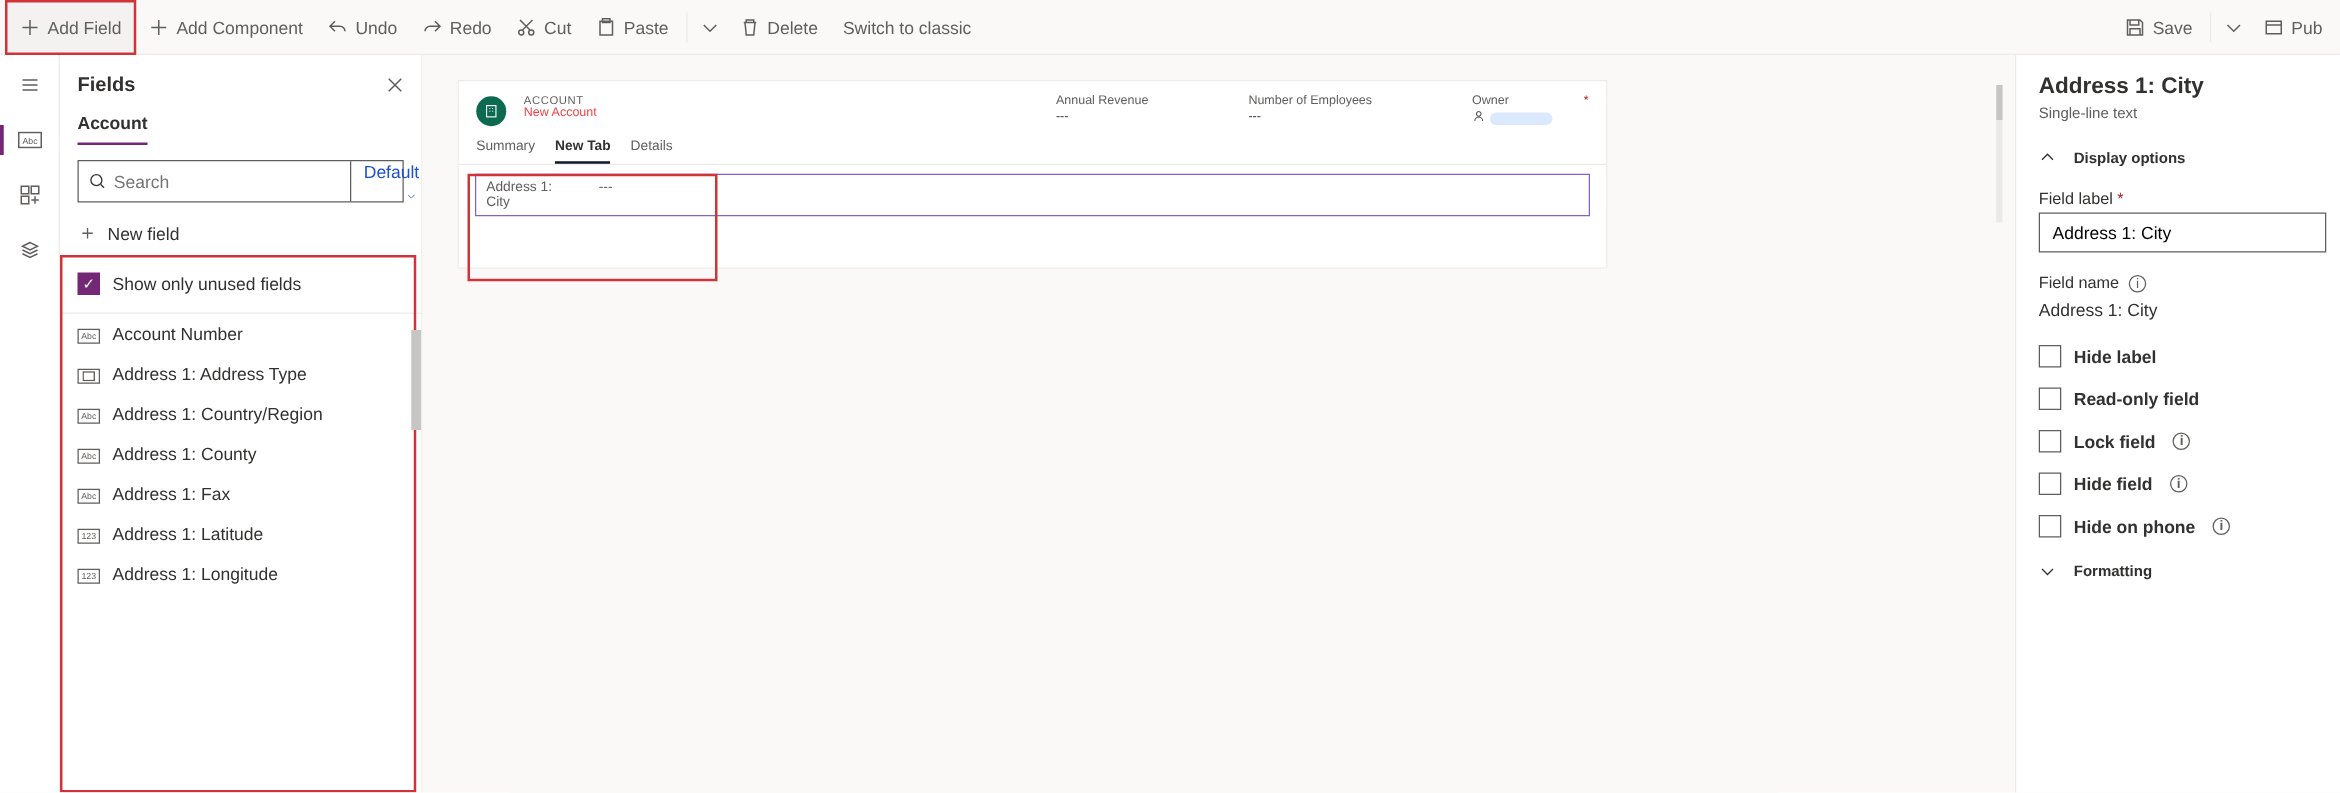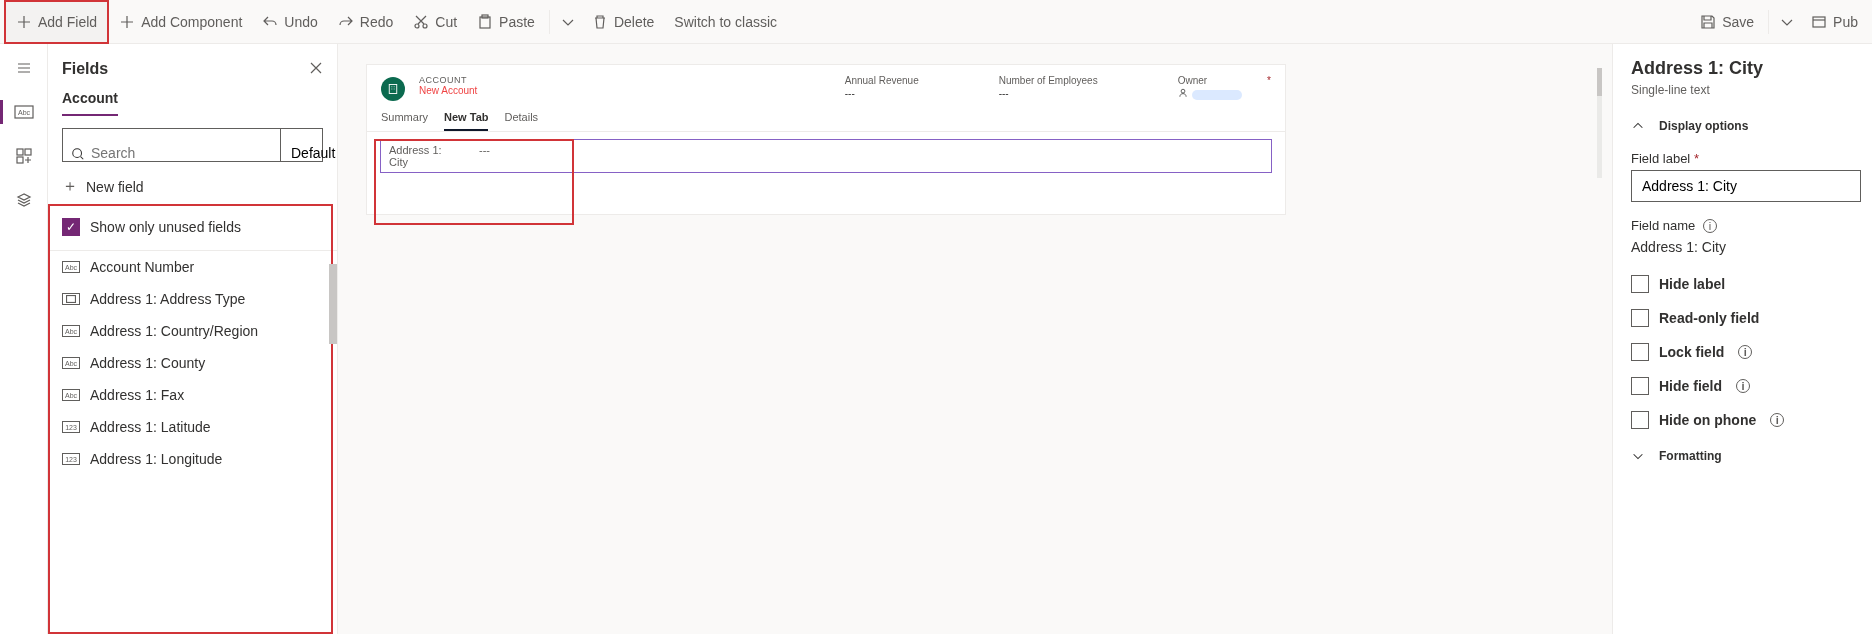--- a/index.html
+++ b/index.html
@@ -22,32 +22,32 @@
   .rail .railbtn.active::before { content:""; position:absolute; left:-8px; top:4px; bottom:4px; width:3px; background:#742774; }
 
   
   .fields-panel { width: 290px; border-right: 1px solid #edebe9; display:flex; flex-direction:column; background:#fff; position:relative; }
   .fields-header { display:flex; align-items:center; justify-content: space-between; padding: 16px 14px 8px 14px; }
   .fields-header h2 { font-size: 16px; font-weight: 600; color:#323130;}
   .fields-header .close { cursor:pointer; color:#605e5c; }
   .fields-tab { padding: 0 14px; }
   .fields-tab span { display:inline-block; padding: 4px 0 8px 0; font-weight:600; color:#323130; border-bottom: 2px solid #742774; }
   .search-row { display:flex; margin: 12px 14px 8px 14px; border:1px solid #605e5c; height:34px; }
-  .search-row .searchbox { flex:1; display:flex; align-items:flex-end; padding:0 8px; gap:6px; }
+  .search-row .searchbox { flex:1; display:flex; align-items:center; padding:0 8px; gap:6px; }
   .search-row input { border:none; outline:none; flex:1; font-size:14px; background:transparent; }
-  .search-row .default { border-left:1px solid #605e5c; display:flex; align-items:flex-end; padding:0 10px; gap:8px; cursor:pointer; color:#000000; }
+  .search-row .default { border-left:1px solid #605e5c; display:flex; align-items:flex-end; padding:0 10px; gap:8px; cursor:pointer; color:#1d4ed8;flex-direction:column; }
   .newfield { display:flex; align-items:center; gap:8px; padding: 6px 14px; color:#323130; cursor:pointer;}
   .newfield .plus { font-size:16px; color:#605e5c; }
 
   .fields-list-wrap { border-top:1px solid transparent; position:relative; flex:1; overflow:hidden; }
   .hl-red-box { position:absolute; left:0; top:0; right:4px; bottom:0; border:2px solid #d13438; pointer-events:none; }
   .unused-row { display:flex; align-items:center; gap:10px; padding: 14px 14px 14px 14px; border-bottom:1px solid #edebe9; }
   .chk { width:18px; height:18px; background:#742774; display:flex; align-items:center; justify-content:center; color:#fff; font-size:12px;}
   .flist { overflow-y:auto; height: calc(100% - 50px); }
-  .fitem { display:flex; align-items:center; gap:10px; padding:8px 14px; cursor:pointer; }
+  .fitem { display:flex; align-items:flex-end; gap:10px; padding:8px 14px; cursor:pointer; }
   .fitem .fic { width:18px; height:12px; border:1px solid #605e5c; display:flex; align-items:center; justify-content:center; font-size:7px; color:#605e5c; }
   .scroll-ind { position:absolute; right:0; top:60px; width:8px; height:80px; background:#c8c6c4; }
 
   
   .canvas { flex:1; background:#faf9f8; padding: 20px 28px; overflow:auto; position:relative; }
   .form-card { background:#fff; border:1px solid #edebe9; width: 920px; }
   .form-head { display:flex; padding: 10px 14px 4px 14px; gap:14px; align-items:flex-start; }
   .avatar { width:24px; height:24px; border-radius:50%; background:#0b6a4f; color:#fff; display:flex; align-items:center; justify-content:center; font-size:10px; margin-top:2px;}
   .entity { font-size:9px; letter-spacing:0.5px; color:#605e5c; text-transform:uppercase;}
   .recname { font-size:10px; color:#ef4444; }

